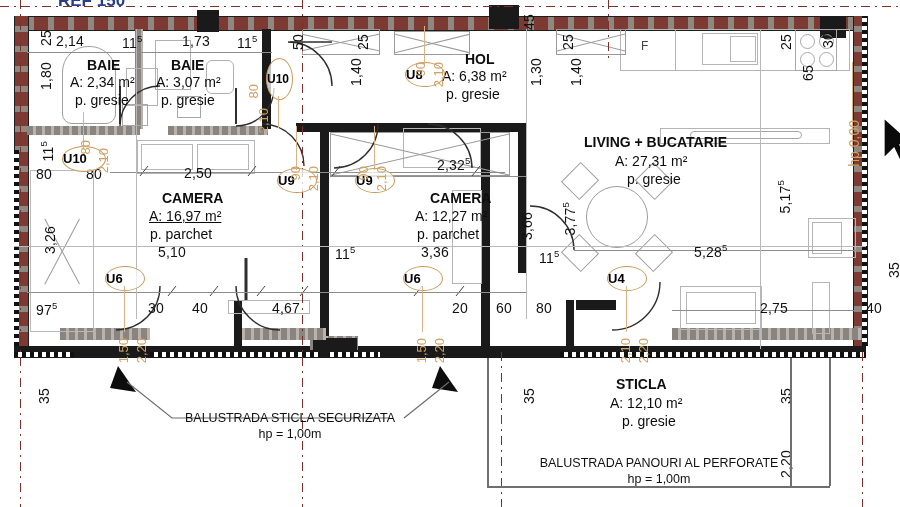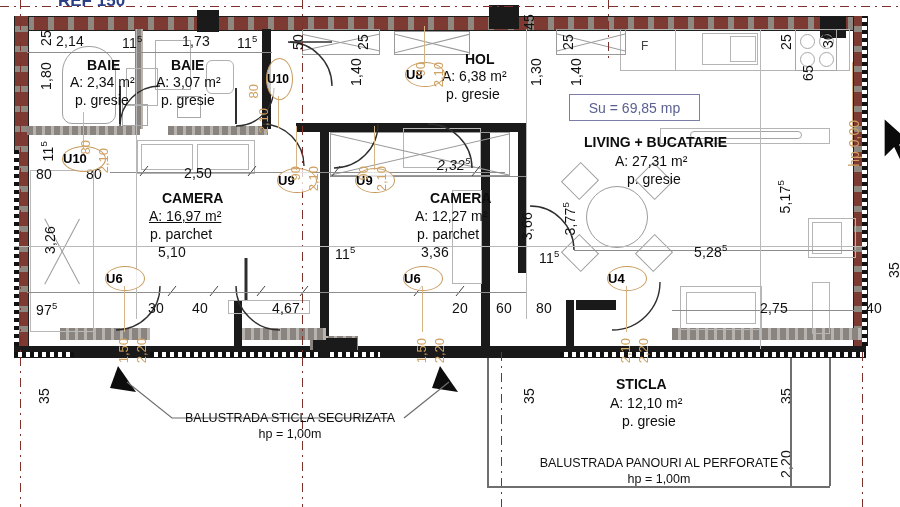--- a/index.html
+++ b/index.html
@@ -248,21 +248,21 @@
   <div class="t dim vert" style="left:38px;top:141px;transform:rotate(-90deg) translate(-100%,0);">
     <span>11</span><span class="sup">5</span></div>
   <div class="t dim" style="left:36px;top:166px;">80</div>
   <div class="t dim" style="left:86px;top:166px;">80</div>
   <div class="t dim vert" style="left:42px;top:226px;transform:rotate(-90deg) translate(-100%,0);">3,26</div>
   <div class="t dim" style="left:36px;top:300px;">
     <span>97</span><span class="sup">5</span></div>
 
   <div class="t dim" style="left:184px;top:165px;">2,50</div>
   <div class="t dim" style="left:158px;top:244px;">5,10</div>
-  <div class="t dim" style="left:437px;top:155px;font-style:italic;">
+  <div class="t dim" style="left:437px;top:155px;">
     <span>2,32</span><span class="sup">5</span></div>
   <div class="t dim" style="left:421px;top:244px;text-align:right;">3,36</div>
   <div class="t dim" style="left:335px;top:244px;">
     <span>11</span><span class="sup">5</span></div>
   <div class="t dim" style="left:539px;top:248px;">
     <span>11</span><span class="sup">5</span></div>
   <div class="t dim vert" style="left:348px;top:58px;transform:rotate(-90deg) translate(-100%,0);">1,40</div>
   <div class="t dim vert" style="left:528px;top:58px;transform:rotate(-90deg) translate(-100%,0);">1,30</div>
   <div class="t dim vert" style="left:568px;top:58px;transform:rotate(-90deg) translate(-100%,0);">1,40</div>
   <div class="t dim vert" style="left:519px;top:212px;transform:rotate(-90deg) translate(-100%,0);">3,66</div>
@@ -322,23 +322,20 @@
     <div class="t rarea" style="left:415px;top:208px;">A: 12,27 m²</div>
     <div class="t rfin" style="left:417px;top:226px;">p. parchet</div>
   </div>
 
   <div>
     <div class="t rname" style="left:616px;top:376px;">STICLA</div>
     <div class="t rarea" style="left:610px;top:395px;">A: 12,10 m²</div>
     <div class="t rfin" style="left:622px;top:413px;">p. gresie</div>
   </div>
 
-  <div id="su-box" style="left:569px;top:94px;width:131px;height:27px;">
-    <span>Su = 69,85 mp</span>
-  </div>
 
   <div class="tag" style="left:62px;top:146px;width:42px;height:24px;line-height:24px;">U10</div>
   <div class="oline" style="left:83px;top:112px;width:1.4px;height:36px;"></div>
   <div class="otxt vert" style="left:78px;top:140px;transform:rotate(-90deg) translate(-100%,0);">80</div>
   <div class="otxt vert" style="left:96px;top:148px;transform:rotate(-90deg) translate(-100%,0);">2,10</div>
 
   <div class="tag" style="left:266px;top:58px;width:25px;height:40px;line-height:40px;font-size:12px;">U10</div>
   <div class="oline" style="left:278px;top:96px;width:1.4px;height:32px;"></div>
   <div class="otxt vert" style="left:246px;top:84px;transform:rotate(-90deg) translate(-100%,0);">80</div>
   <div class="otxt vert" style="left:256px;top:108px;transform:rotate(-90deg) translate(-100%,0);">2,10</div>

